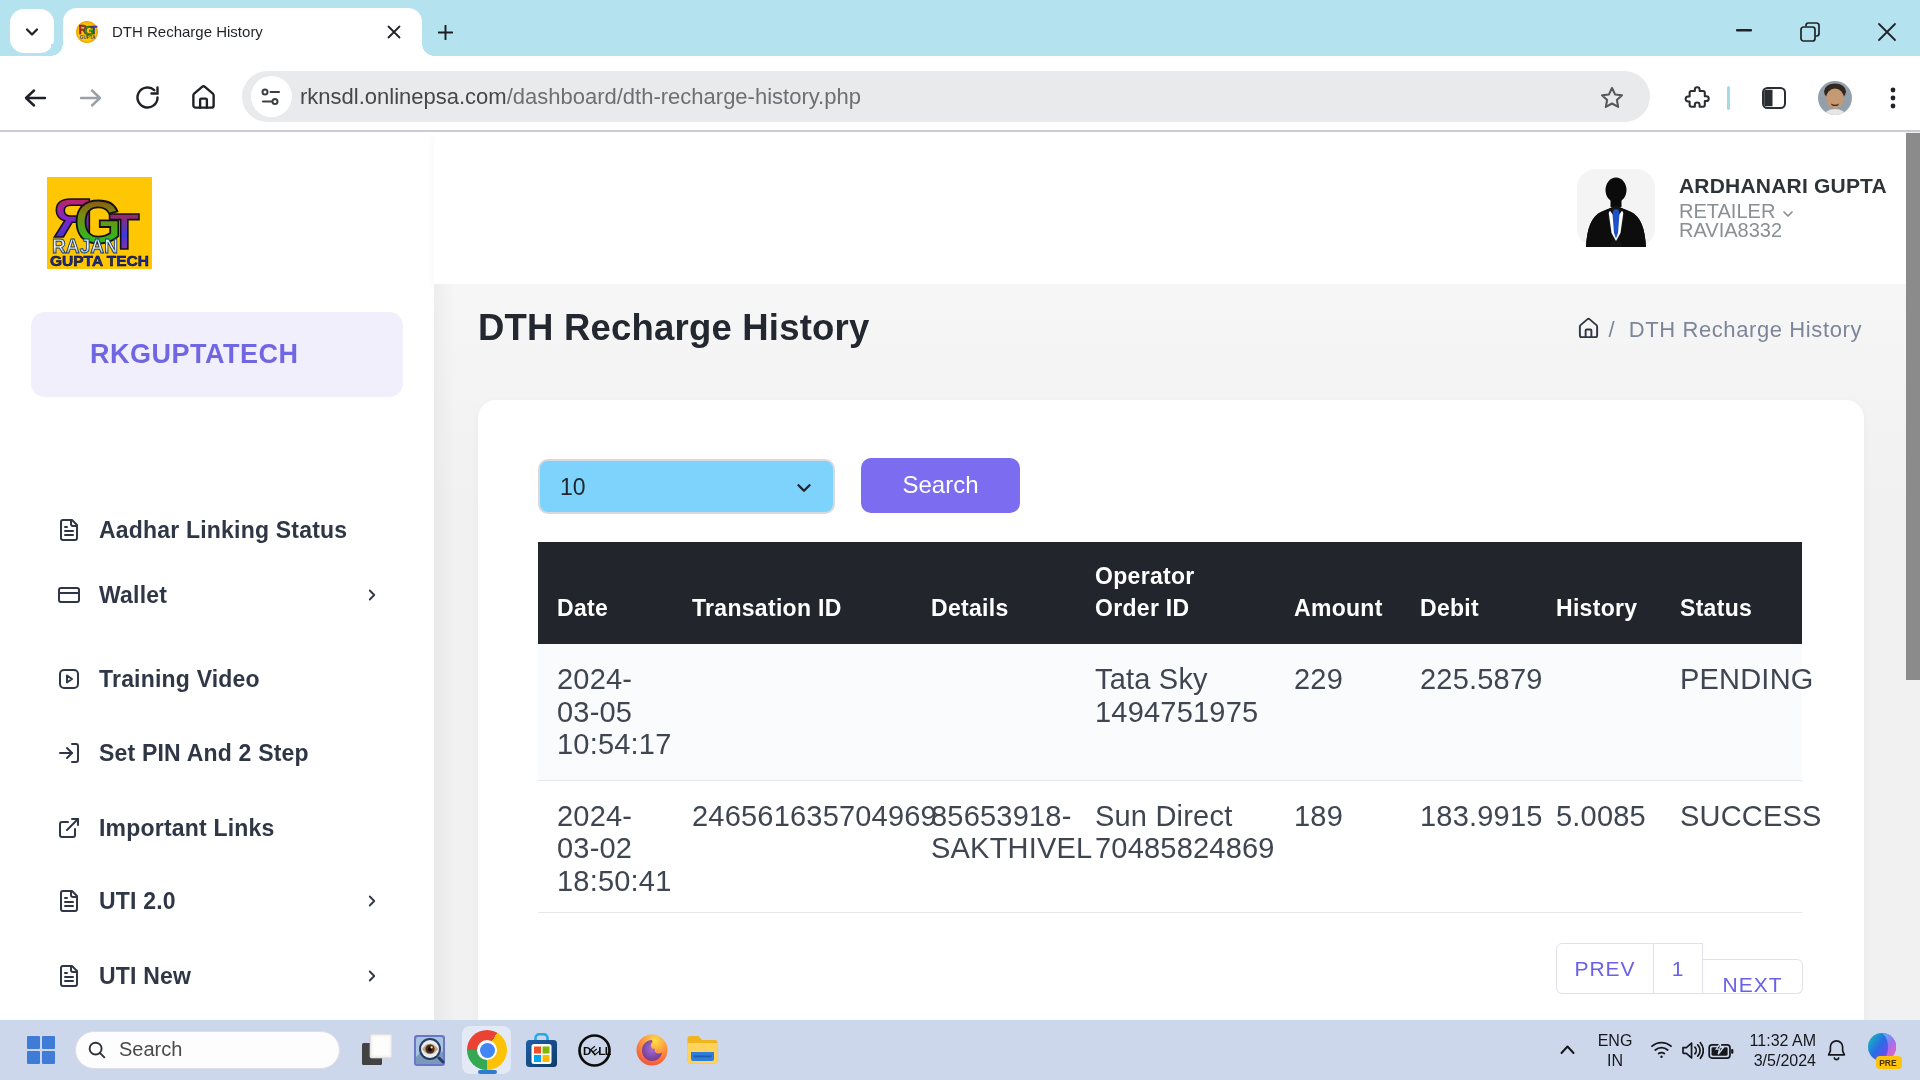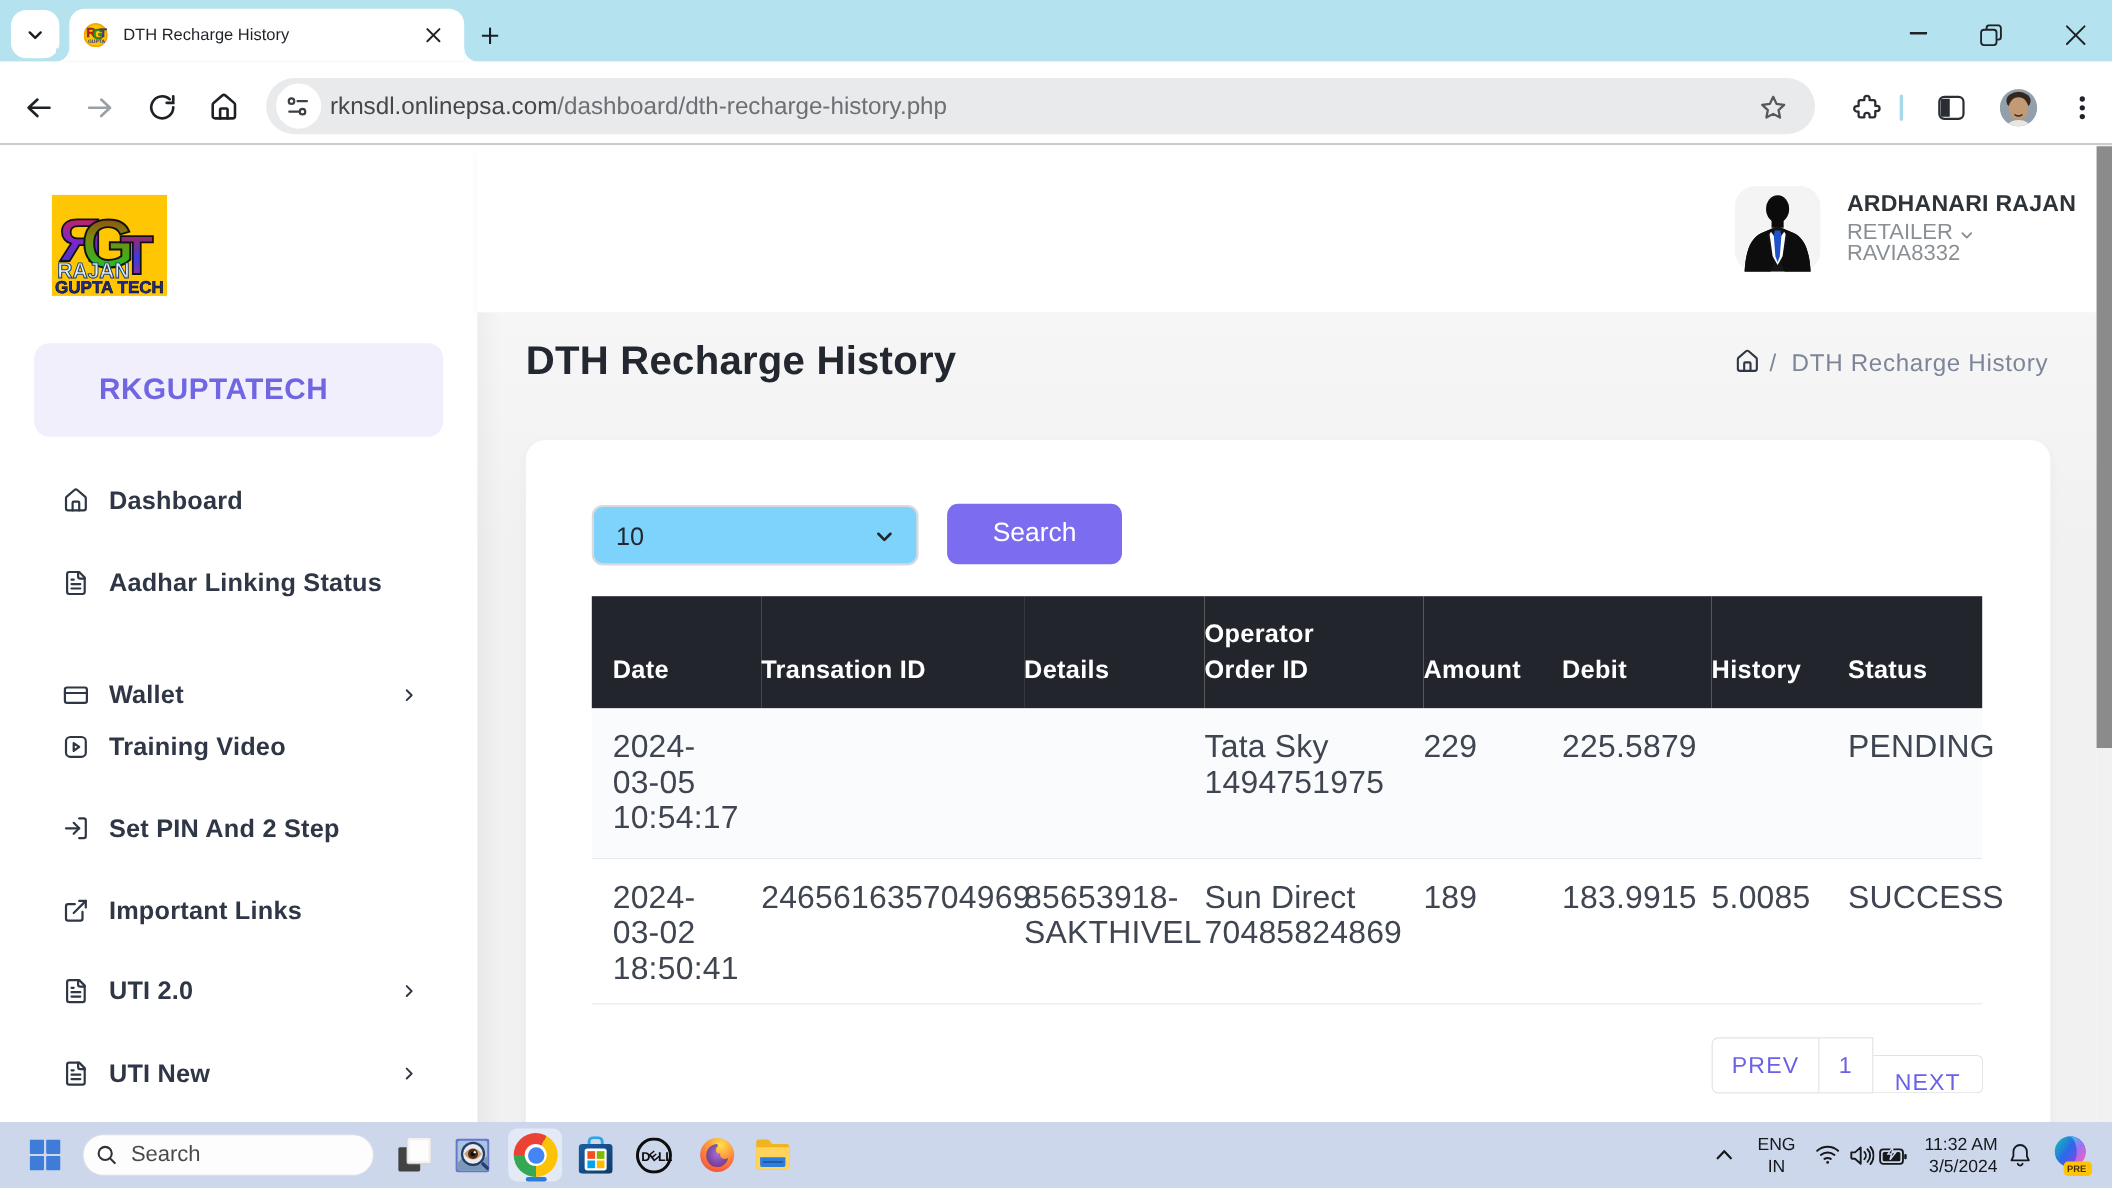--- a/index.html
+++ b/index.html
@@ -163,38 +163,31 @@
       <circle cx="13" cy="13" r="2.4"></circle>
       <circle cx="13" cy="21" r="2.4"></circle>
     </svg>
   <div id="chromeline"></div>
 
   <div id="sidebar"></div>
   <div id="brandbox">
       <span>RKGUPTATECH</span>
     </div>
 
-  <div class="mi" style="top:418px">
-    <svg class="ic" width="24" height="24" viewBox="0 0 24 24" fill="none" stroke="#2f3645" stroke-width="2" stroke-linecap="round" stroke-linejoin="round">
-        <path d="M3 10a2 2 0 0 1 .709-1.528l7-6a2 2 0 0 1 2.582 0l7 6A2 2 0 0 1 21 10v9a2 2 0 0 1-2 2H5a2 2 0 0 1-2-2z"></path>
-        <path d="M9 21v-7a1 1 0 0 1 1-1h4a1 1 0 0 1 1 1v7"></path>
-      </svg>
-    <span class="lbl">Dashboard</span>
-  </div>
   <div class="mi" style="top:493px">
     <svg class="ic" width="24" height="24" viewBox="0 0 24 24" fill="none" stroke="#2f3645" stroke-width="2" stroke-linecap="round" stroke-linejoin="round">
         <path d="M15 2H6a2 2 0 0 0-2 2v16a2 2 0 0 0 2 2h12a2 2 0 0 0 2-2V7Z"></path>
         <path d="M14 2v4a2 2 0 0 0 2 2h4"></path>
         <path d="M16 13H8"></path>
         <path d="M16 17H8"></path>
         <path d="M10 9H8"></path>
       </svg>
     <span class="lbl">Aadhar Linking Status</span>
   </div>
-  <div class="mi" style="top:595px">
+  <div class="mi" style="top:558px">
     <svg class="ic" width="24" height="24" viewBox="0 0 24 24" fill="none" stroke="#2f3645" stroke-width="2" stroke-linecap="round" stroke-linejoin="round">
         <rect width="20" height="14" x="2" y="5" rx="2"></rect>
         <line x1="2" x2="22" y1="10" y2="10"></line>
       </svg>
     <span class="lbl">Wallet</span>
     <svg class="chev" width="18" height="18" viewBox="0 0 24 24" fill="none" stroke="#2f3645" stroke-width="2.4" stroke-linecap="round" stroke-linejoin="round">
         <path d="m9 18 6-6-6-6"></path>
       </svg>
   </div>
   <div class="mi" style="top:642px">
@@ -296,21 +289,21 @@
       <rect width="78" height="78" rx="19" fill="#f4f4f5"></rect>
       <ellipse cx="39" cy="21" rx="10.5" ry="12.5" fill="#0b0b0b"></ellipse>
       <path d="M33.5 28 h11 v10 h-11 z" fill="#0b0b0b"></path>
       <path d="M9 78 C10 60 14 47 25 42.5 L39 36.5 L53 42.5 C64 47 68 60 69 78 Z" fill="#141414"></path>
       <path d="M31 39 L39 50 L47 39 L43.5 64 L39 72 L34.5 64 Z" fill="#fdfdfd"></path>
       <path d="M36.6 40.5 h4.8 l1.1 4.5 -1.5 19 -2 5.5 -2-5.5 -1.5-19 z" fill="#1f52c8"></path>
       <path d="M9 78 C10 60 14 47 25 42.5 L35.5 38.2 L30 46 L35.5 70 L32.5 78 Z" fill="#0d0d0d"></path>
       <path d="M69 78 C68 60 64 47 53 42.5 L42.5 38.2 L48 46 L42.5 70 L45.5 78 Z" fill="#0d0d0d"></path>
     </g>
   </svg>
-  <div id="uname">ARDHANARI RAJAN</div>
+  <div id="uname">ARDHANARI GUPTA</div>
   <div id="urole">RETAILER</div>
   <svg class="abs" style="left:1780px;top:206px" width="16" height="16" viewBox="0 0 24 24" fill="none" stroke="#8a8f94" stroke-width="2.6" stroke-linecap="round" stroke-linejoin="round">
       <path d="m6 9 6 6 6-6"></path>
     </svg>
   <div id="uid">RAVIA8332</div>
   <div id="pagetitle">DTH Recharge History</div>
   <svg class="abs" style="left:1577px;top:317px" width="23" height="23" viewBox="0 0 24 24" fill="none" stroke="#2f3645" stroke-width="2" stroke-linecap="round" stroke-linejoin="round">
       <path d="M3 10a2 2 0 0 1 .709-1.528l7-6a2 2 0 0 1 2.582 0l7 6A2 2 0 0 1 21 10v9a2 2 0 0 1-2 2H5a2 2 0 0 1-2-2z"></path>
       <path d="M9 21v-7a1 1 0 0 1 1-1h4a1 1 0 0 1 1 1v7"></path>
     </svg>

